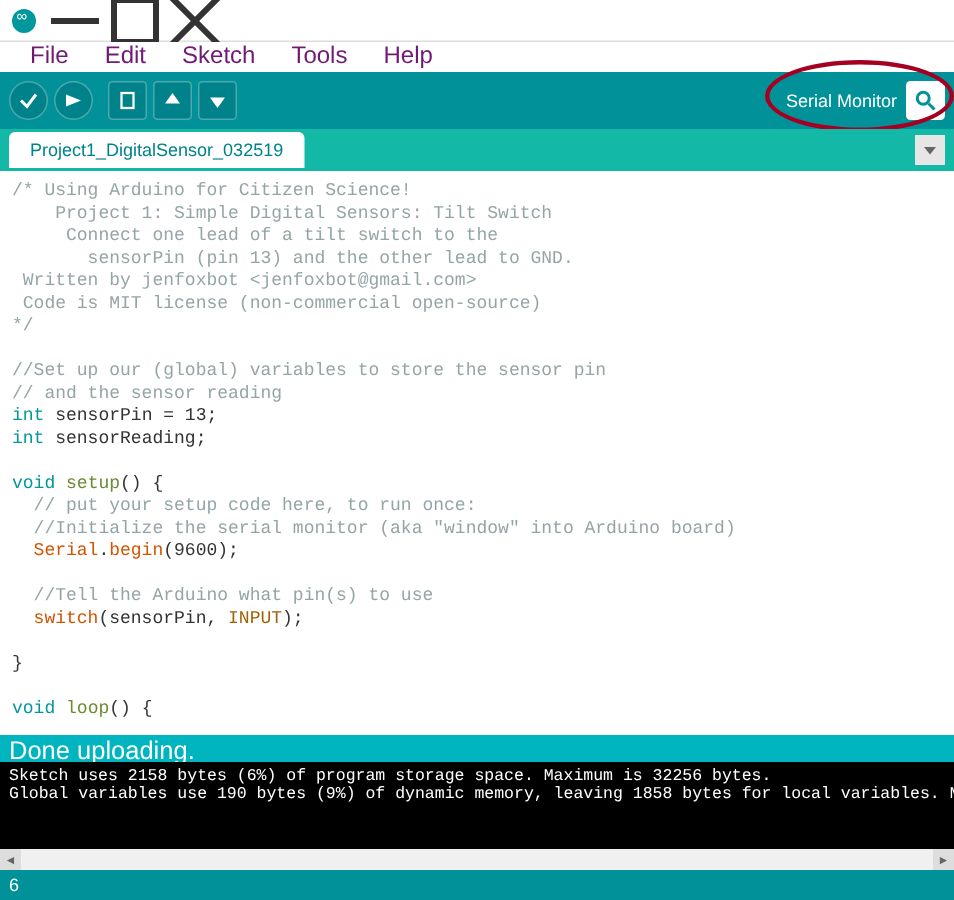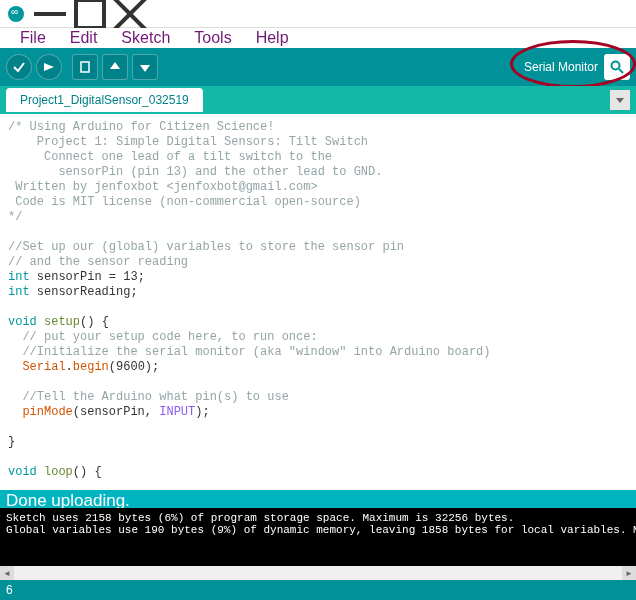--- a/index.html
+++ b/index.html
@@ -26,21 +26,21 @@
   .highlight-ellipse { position: absolute; right: 0px; top: -8px; width: 126px; height: 48px; border: 3px solid #a50021; border-radius: 50%; pointer-events: none; }
   
   .tabbar { height: 28px; background: #14b8a6; display: flex; align-items: center; padding: 0 6px; position: relative; }
   .tab { background: #fff; padding: 5px 14px; font-size: 12px; color: #00828a; border-radius: 4px 4px 0 0; cursor: pointer; }
   .tabbar .dropdown { position: absolute; right: 6px; top: 4px; width: 20px; height: 20px; background: #e6e6e6; display: flex; align-items: center; justify-content: center; cursor: pointer; }
   
   .editor { flex: 1; background: #fff; padding: 6px 8px; font-family: "Consolas", "Courier New", monospace; font-size: 12px; line-height: 15px; overflow: auto; white-space: pre; color: #333; }
   .c-comment { color: #95a5a6; }
   .c-type { color: #00979d; text-align: center; }
   .c-func { color: #d35400; }
-  .c-const { color: #8b5cf6; text-align: center; }
+  .c-const { color: #a16207; text-align: center; }
   .c-keyword { color: #6a8a31; }
   
   .status { height: 18px; background: #00b5c0; color: #fff; font-size: 17px; padding: 1px 6px; }
   
   .console { height: 58px; background: #000; color: #fff; font-family: "Consolas", "Courier New", monospace; font-size: 11px; padding: 4px 6px; overflow: hidden; white-space: pre; }
   
   .scroll { height: 14px; background: #f0f0f0; display: flex; align-items: center; }
   .scroll .arrow { width: 14px; height: 14px; background: #ddd; display: flex; align-items: center; justify-content: center; font-size: 8px; color: #666; }
   .scroll .track { flex: 1; }
   
@@ -137,21 +137,21 @@
 <span class="c-comment">// and the sensor reading</span>
 <span class="c-type">int</span><span> sensorPin = 13;</span>
 <span class="c-type">int</span><span> sensorReading;</span>
 
 <span class="c-type">void</span> <span class="c-keyword">setup</span><span>() {</span>
 <span class="c-comment">  // put your setup code here, to run once:</span>
 <span class="c-comment">  //Initialize the serial monitor (aka "window" into Arduino board)</span>
 <span class="c-func">  Serial</span>.<span class="c-func">begin</span><span>(9600);</span>
 
 <span class="c-comment">  //Tell the Arduino what pin(s) to use</span>
-<span class="c-func">  pinMode</span><span>(sensorPin, </span><span class="c-const">INPUT</span><span>);</span>
+<span class="c-func">  switch</span><span>(sensorPin, </span><span class="c-const">INPUT</span><span>);</span>
 
 <span>}</span>
 
 <span class="c-type">void</span> <span class="c-keyword">loop</span><span>() {</span>
 </div>
 
 <div class="status">Done uploading.</div>
 
 <div class="console"><span>Sketch uses 2158 bytes (6%) of program storage space. Maximum is 32256 bytes.</span>
 <span>Global variables use 190 bytes (9%) of dynamic memory, leaving 1858 bytes for local variables. Max</span></div>

